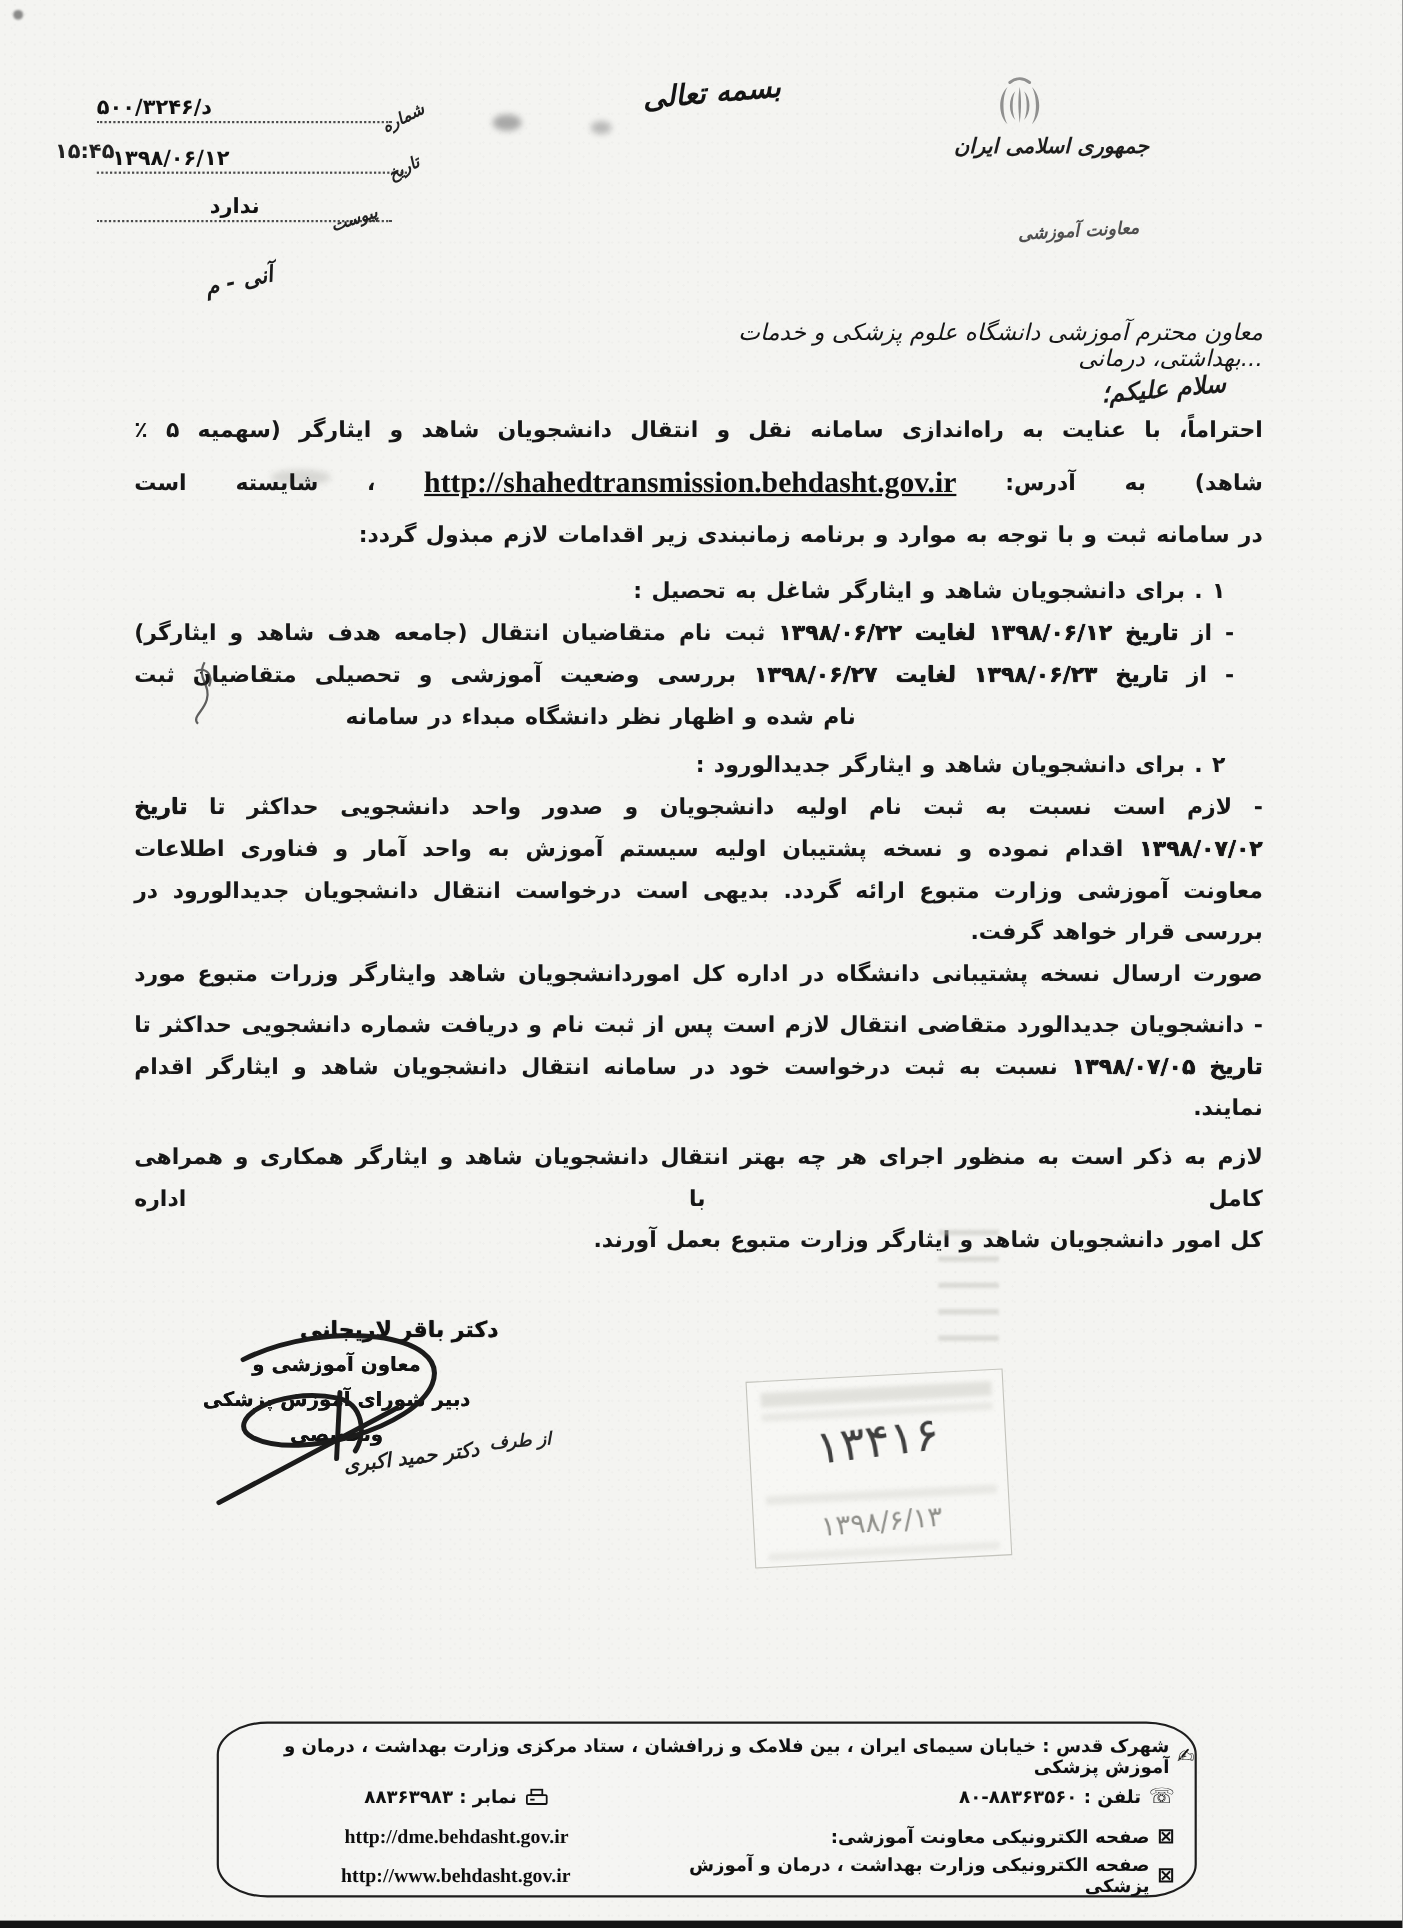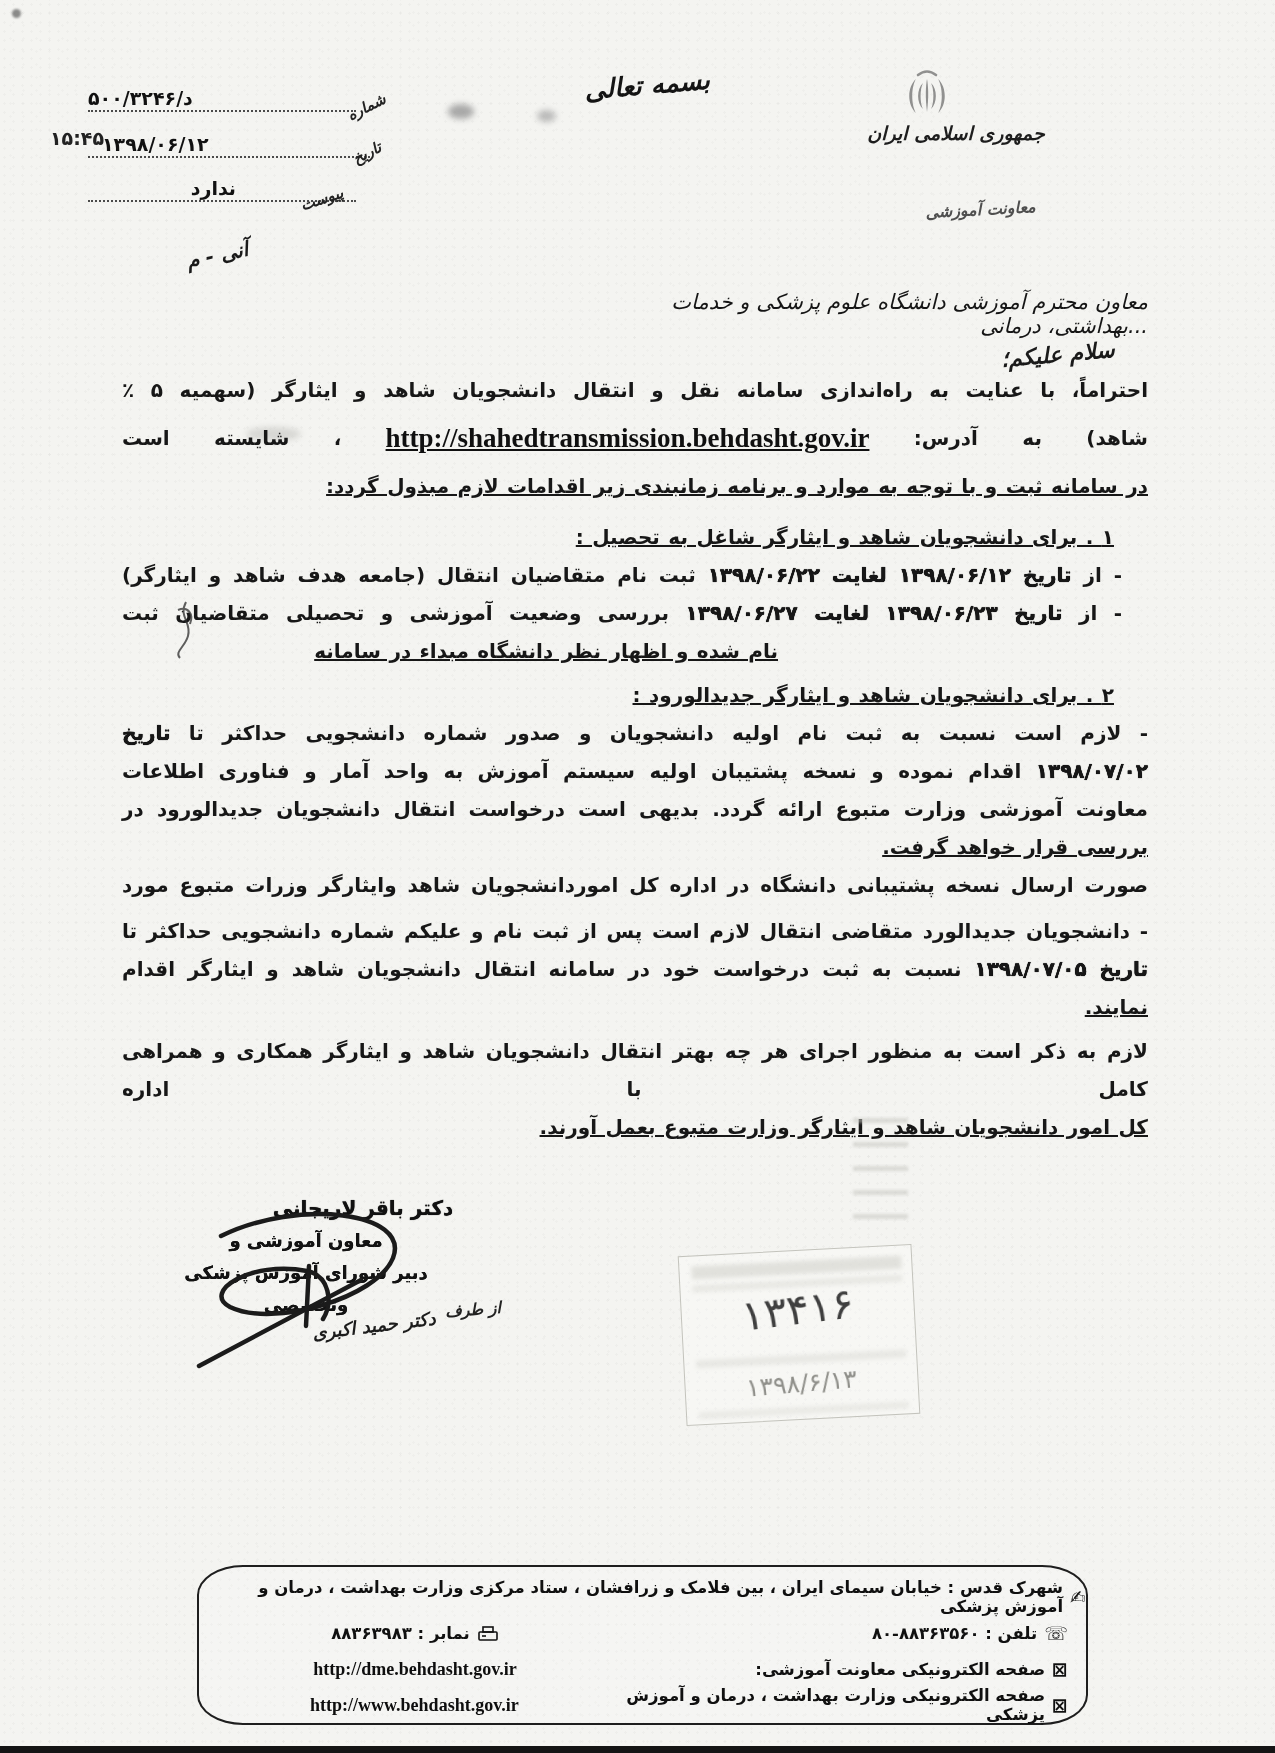--- a/index.html
+++ b/index.html
@@ -37,21 +37,21 @@
           transform:rotate(-12deg); color:#1a1a1a;}
   .addressee{position:absolute; right:127px; top:290px; width:560px; text-align:right;
              font-size:21px; font-weight:normal; font-style:italic; color:#151515;}
   .salutation{position:absolute; right:160px; top:342px; font-size:22px; font-weight:bold; font-style:italic;
               transform:rotate(-5deg); color:#1a1a1a;}
   
   .body-col{position:absolute; left:122px; top:366px; width:1026px; direction:rtl;}
   .bl{font-size:20px; font-weight:bold; line-height:38px; color:#171717;
       text-align:justify; text-align-last:justify; word-spacing:1.5px;}
   .p1 .bl{line-height:48px;}
-  .bl.end{text-align:right; text-align-last:right;text-decoration:underline;}
+  .bl.end{text-align:right; text-align-last:right;}
   .indent1{padding-right:34px;}
   .bullet{padding-right:26px;}
   .cont2{padding-right:370px;}
   .xb{text-shadow:0 0 .9px #000, 0 0 .4px #000;}
   .url-main{direction:ltr; unicode-bidi:isolate; font-family:"Liberation Serif","DejaVu Serif",serif;
             font-weight:bold; font-size:27px; text-decoration:underline; color:#101010; vertical-align:-2px;}
   .mt6{margin-top:6px;} .mt8{margin-top:8px;}
   
   .sig-block{position:absolute; left:178px; top:1192px; width:256px; text-align:center; direction:rtl;}
   .sig-name{font-size:20px; font-weight:bold; line-height:33px; transform:translateX(57px);
@@ -154,32 +154,32 @@
     </div>
     <div class="bl bullet">
       <span>- از </span><span class="xb">تاریخ ۱۳۹۸/۰۶/۲۳ لغایت ۱۳۹۸/۰۶/۲۷</span><span> بررسی وضعیت آموزشی و تحصیلی متقاضیان ثبت</span>
     </div>
     <div class="bl end cont2">نام شده و اظهار نظر دانشگاه مبداء در سامانه</div>
 
     <div class="bl end indent1 mt6">۲ . برای دانشجویان شاهد و ایثارگر جدیدالورود :</div>
 
     <div>
       <div class="bl">
-        <span>- لازم است نسبت به ثبت نام اولیه دانشجویان و صدور شماره دانشجویی حداکثر تا </span><span class="xb">تاریخ</span>
+        <span>- لازم است نسبت به ثبت نام اولیه دانشجویان و صدور واحد دانشجویی حداکثر تا </span><span class="xb">تاریخ</span>
       </div>
       <div class="bl">
         <span class="xb">۱۳۹۸/۰۷/۰۲</span><span> اقدام نموده و نسخه پشتیبان اولیه سیستم آموزش به واحد آمار و فناوری اطلاعات</span>
       </div>
       <div class="bl">معاونت آموزشی وزارت متبوع ارائه گردد. بدیهی است درخواست انتقال دانشجویان جدیدالورود در</div>
       <div class="bl end">بررسی قرار خواهد گرفت.</div>
       <div class="bl">صورت ارسال نسخه پشتیبانی دانشگاه در اداره کل اموردانشجویان شاهد وایثارگر وزرات متبوع مورد</div>
     </div>
 
     <div class="mt8">
-      <div class="bl">- دانشجویان جدیدالورد متقاضی انتقال لازم است پس از ثبت نام و علیکم شماره دانشجویی حداکثر تا</div>
+      <div class="bl">- دانشجویان جدیدالورد متقاضی انتقال لازم است پس از ثبت نام و دریافت شماره دانشجویی حداکثر تا</div>
       <div class="bl">
         <span class="xb">تاریخ ۱۳۹۸/۰۷/۰۵</span><span> نسبت به ثبت درخواست خود در سامانه انتقال دانشجویان شاهد و ایثارگر اقدام</span>
       </div>
       <div class="bl end">نمایند.</div>
     </div>
 
     <div class="mt6">
       <div class="bl">لازم به ذکر است به منظور اجرای هر چه بهتر انتقال دانشجویان شاهد و ایثارگر همکاری و همراهی کامل با اداره</div>
       <div class="bl end">کل امور دانشجویان شاهد و ایثارگر وزارت متبوع بعمل آورند.</div>
     </div>

